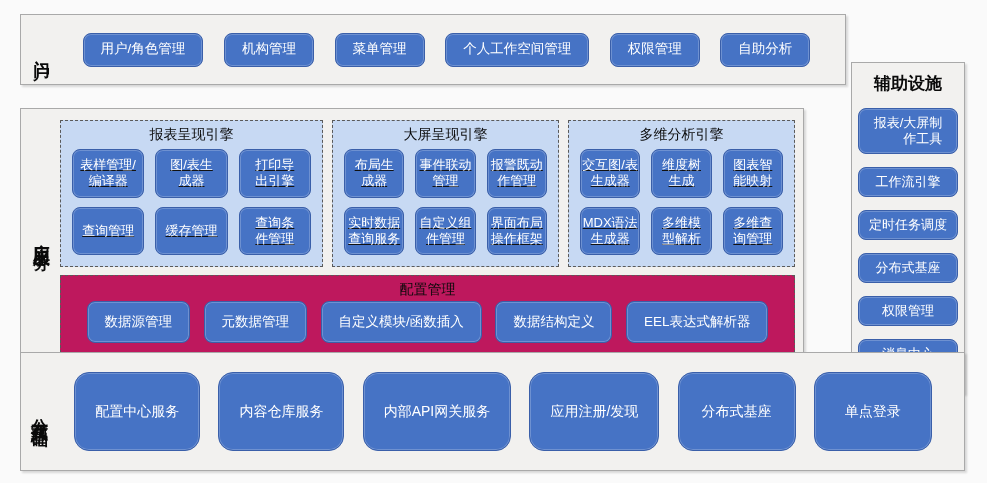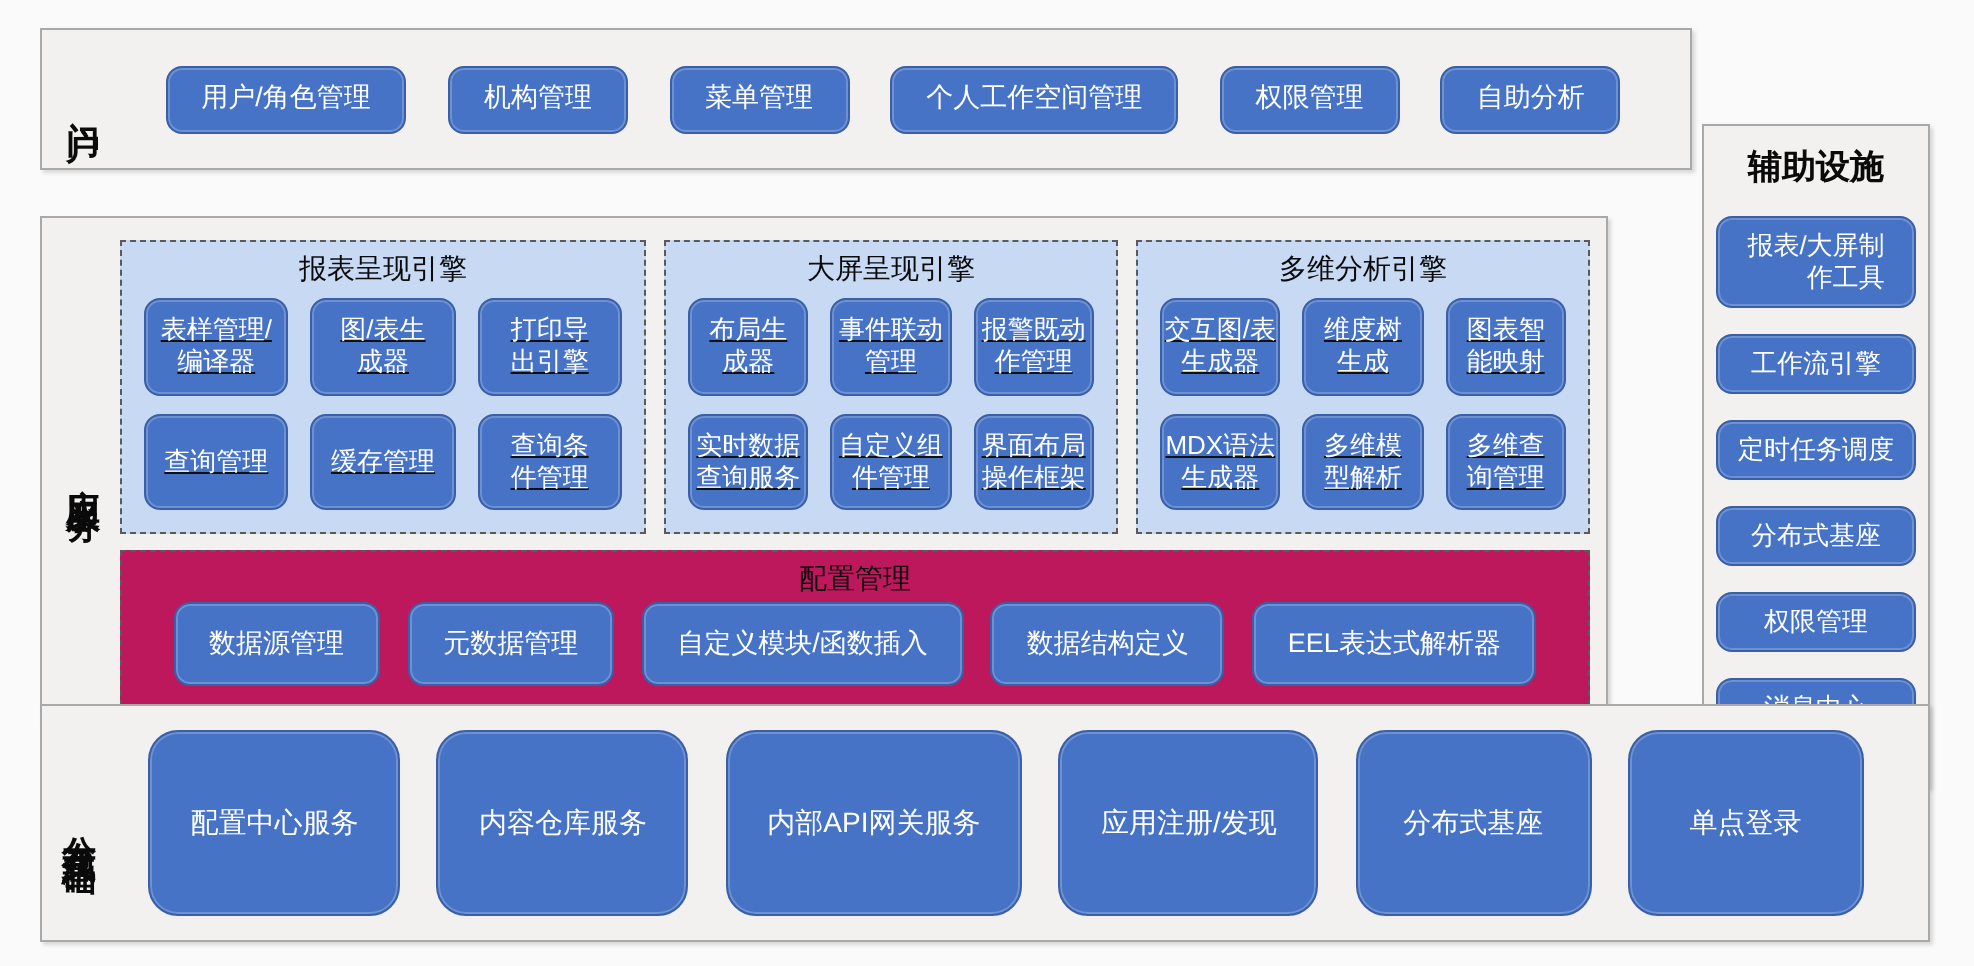--- a/index.html
+++ b/index.html
@@ -51,21 +51,21 @@
   
   .sec-aux { left:851px; top:14px; width:114px; height:332px;margin-top:48px; }
   .aux-inner { display:flex; flex-direction:column; align-items:center; padding:9px 7px 8px; gap:13px; height:100%; box-sizing:border-box; }
   .aux-title { font-weight:bold; font-size:17px; color:#0a0a0a; }
   .aux-btn { width:100px; height:30px; font-size:13px; flex:none;text-align:right; }
   .aux-btn.tall { height:46px; }
   
   .sec-base { left:20px; top:352px; width:945px; height:119px; }
   .base-inner { display:flex; align-items:center; height:100%; padding:0 14px 0 10px; gap:8px; box-sizing:border-box; }
   .base-buttons { flex:1; display:flex; justify-content:space-evenly; align-items:center; }
-  .base-btn { height:93px; padding:0 20px; min-width:118px; border-radius:15px; font-size:14px; }
+  .base-btn { height:79px; padding:0 20px; min-width:118px; border-radius:15px; font-size:14px; }
 </style>
 </head>
 <body>
 
 <div class="page">
 
   <div class="section sec-portal">
     <div class="portal-inner">
       <div class="v-label">门户</div>
       <div class="portal-buttons">

